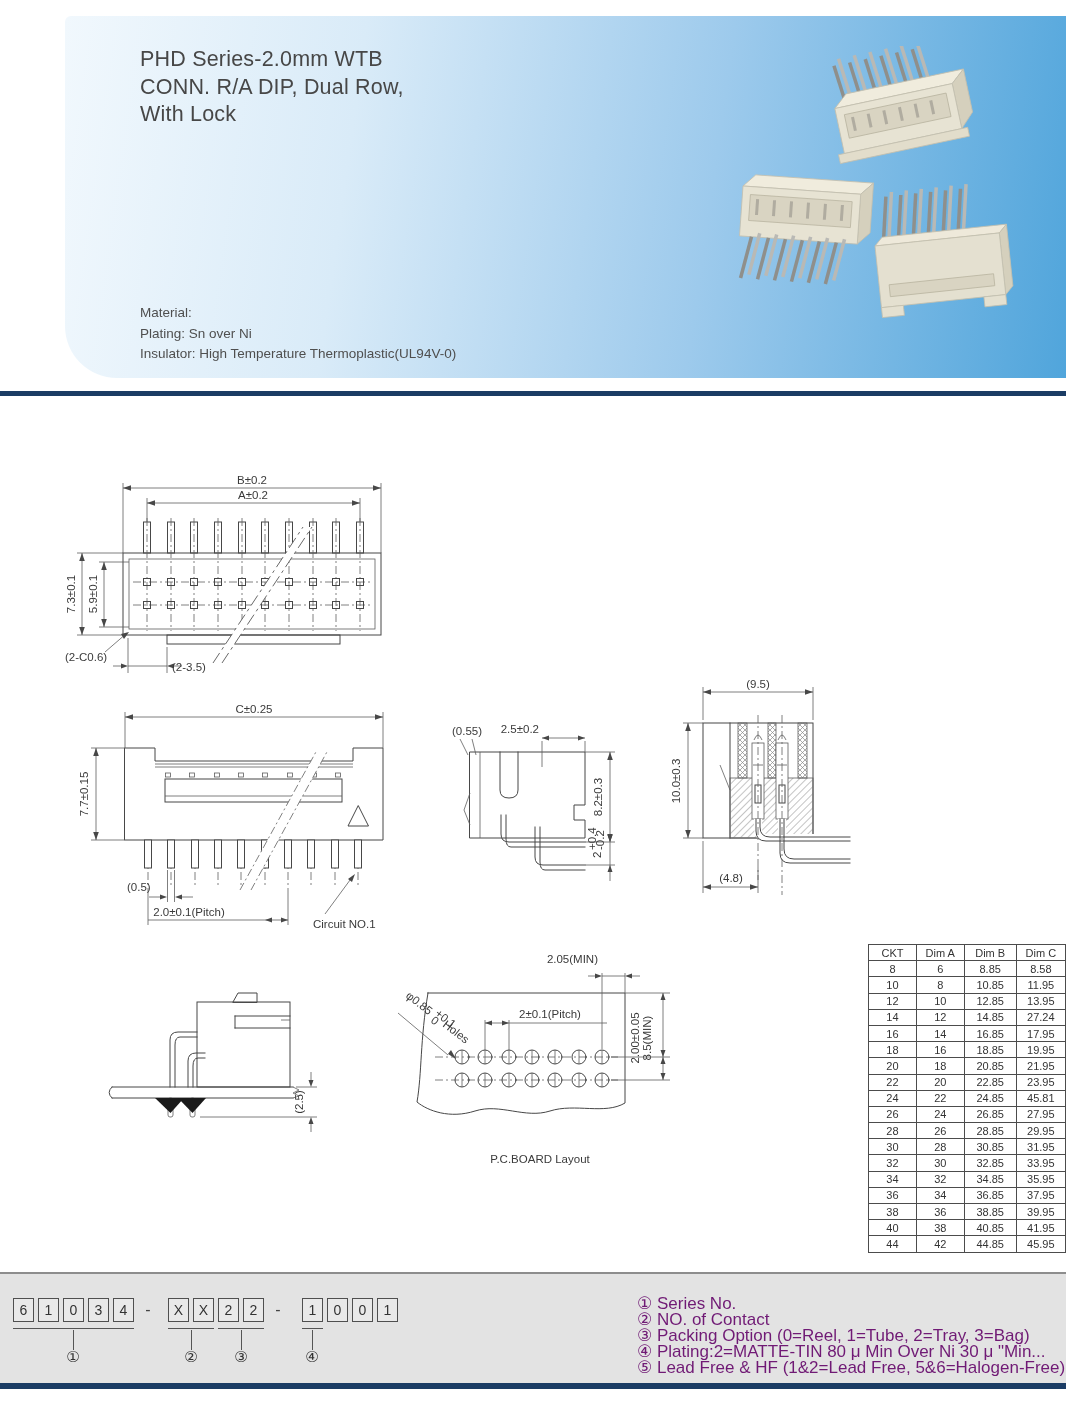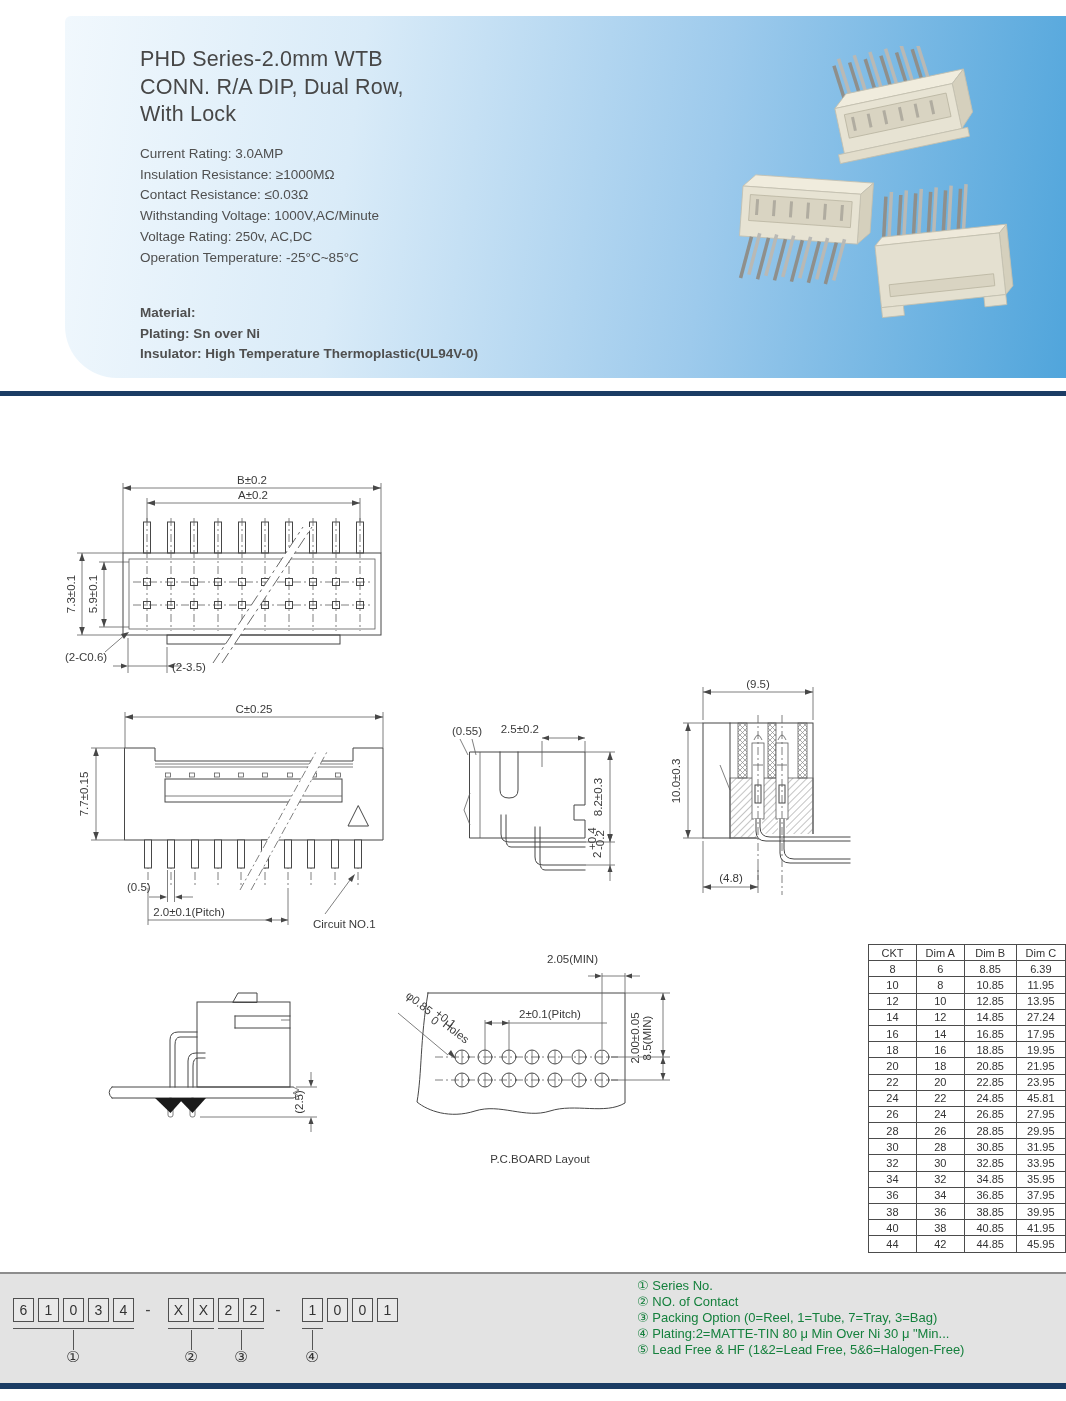--- a/index.html
+++ b/index.html
@@ -6,21 +6,21 @@
   .page{position:relative;width:1066px;height:1401px;background:#fff;overflow:hidden;
         font-family:"Liberation Sans","DejaVu Sans",sans-serif;color:#444;}
 
   
   .hero{position:absolute;left:18px;top:16px;width:1032px;height:362px;
         border-radius:6px 6px 6px 52px;
         background:linear-gradient(98deg,#f1f8fd 0%,#d9ebf8 28%,#9dcaec 62%,#4aa2da 100%);margin-left:47px;}
   .title{position:absolute;left:75px;top:30px;font-size:21.5px;line-height:27.5px;
          color:#474747;letter-spacing:.2px;}
   .specs{position:absolute;left:75px;top:128px;font-size:13.5px;line-height:20.7px;color:#4f4f4f;}
-  .materials{position:absolute;left:75px;top:287px;font-size:13.5px;line-height:20.7px;color:#4f4f4f;font-weight:bold;}
+  .materials{position:absolute;left:75px;top:287px;font-size:13.5px;line-height:20.7px;color:#4f4f4f;}
   .photos{position:absolute;left:630px;top:30px;}
 
   
   .divider{position:absolute;left:0;top:391px;width:1066px;height:5px;background:#1b3c64;}
 
   
   .draw{position:absolute;}
   .draw .ln{stroke:#474747;stroke-width:1;fill:none;stroke-linecap:square;}
   .draw .thin{stroke:#5e5e5e;stroke-width:.8;fill:none;}
   .draw .cl{stroke:#606060;stroke-width:.8;fill:none;stroke-dasharray:8 3 2 3;}
@@ -36,41 +36,33 @@
 
   
   .order-band{position:absolute;left:0;top:1272px;width:1066px;height:117px;background:#e3e3e3;
         border-top:2px solid #8d8d8d;border-bottom:6px solid #1b3c64;box-sizing:border-box;}
   .pn-box{position:absolute;top:24px;width:21px;height:24px;border:1.5px solid #4f4f4f;
         background:#e9e9e9;font-size:14px;color:#333;text-align:center;line-height:22px;box-sizing:border-box;}
   .pn-dash{position:absolute;top:24px;width:14px;font-size:16px;color:#444;text-align:center;line-height:24px;}
   .pn-ul{position:absolute;top:54px;height:0;border-top:1.5px solid #555;}
   .pn-ld{position:absolute;top:56px;width:0;height:20px;border-left:1px solid #555;}
   .pn-co{position:absolute;top:74px;font-size:15px;color:#333;transform:translateX(-50%);}
-  .legend{position:absolute;left:637px;top:4px;font-size:13px;line-height:16px;color:#15803d;}
+  .legend{position:absolute;left:637px;top:22px;font-size:17px;line-height:16px;color:#701a75;}
 </style>
 </head>
 <body>
 
 <div class="page">
 
   <div class="hero">
     <div class="title">
       <div>PHD Series-2.0mm WTB</div>
       <div>CONN. R/A DIP, Dual Row,</div>
       <div>With Lock</div>
     </div>
-    <div class="specs">
-        <div>Current Rating: 3.0AMP</div>
-        <div>Insulation Resistance: ≥1000MΩ</div>
-        <div>Contact Resistance: ≤0.03Ω</div>
-        <div>Withstanding Voltage: 1000V,AC/Minute</div>
-        <div>Voltage Rating: 250v, AC,DC</div>
-        <div>Operation Temperature: -25°C~85°C</div>
-      </div>
     <div class="materials">
       <div>Material:</div>
       <div>
           <div>Plating: Sn over Ni</div>
           <div>Insulator: High Temperature Thermoplastic(UL94V-0)</div>
         </div>
     </div>
 
     <svg class="photos" width="430" height="350" viewBox="0 0 430 350">
 
@@ -569,21 +561,21 @@
         <th>Dim A</th>
         <th>Dim B</th>
         <th>Dim C</th>
       </tr>
     </thead>
     <tbody>
         <tr>
           <td>8</td>
           <td>6</td>
           <td>8.85</td>
-          <td>6.39</td>
+          <td>8.58</td>
         </tr>
         <tr>
           <td>10</td>
           <td>8</td>
           <td>10.85</td>
           <td>11.95</td>
         </tr>
         <tr>
           <td>12</td>
           <td>10</td>
@@ -709,19 +701,19 @@
     <div class="pn-ld" style="left:191px"></div>
     <div class="pn-ld" style="left:241px"></div>
     <div class="pn-ld" style="left:312px"></div>
     <span class="pn-co" style="left:73px">①</span>
     <span class="pn-co" style="left:191px">②</span>
     <span class="pn-co" style="left:241px">③</span>
     <span class="pn-co" style="left:312px">④</span>
     <div class="legend">
         <div>① Series No.</div>
         <div>② NO. of Contact</div>
-        <div>③ Packing Option (0=Reel, 1=Tube, 7=Tray, 3=Bag)</div>
+        <div>③ Packing Option (0=Reel, 1=Tube, 2=Tray, 3=Bag)</div>
         <div>④ Plating:2=MATTE-TIN 80 μ Min Over Ni 30 μ "Min...</div>
         <div>⑤ Lead Free &amp; HF (1&amp;2=Lead Free, 5&amp;6=Halogen-Free)</div>
       </div>
   </div>
 
 </div>
 
 </body></html>

